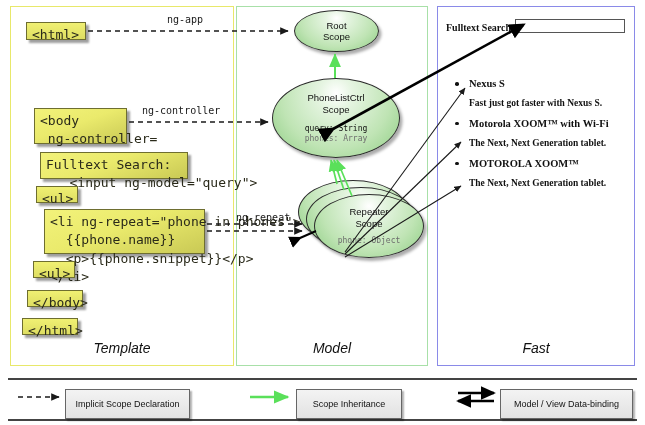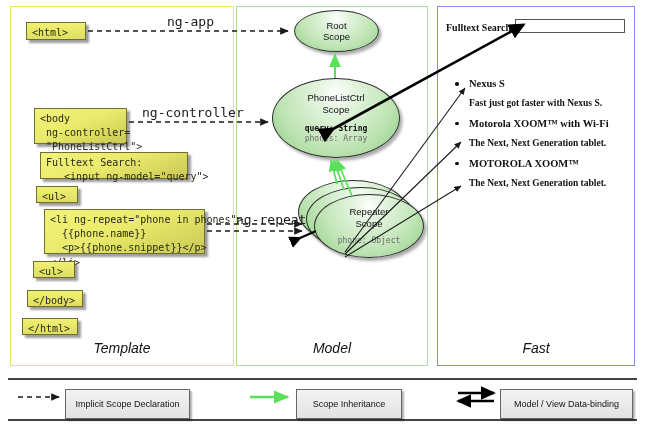--- a/index.html
+++ b/index.html
@@ -15,54 +15,54 @@
   .col-view{    left:437px; top:6px; width:198px; height:360px; border:1.5px solid #8a8ae8;}
 
   .col-label{position:absolute;bottom:0;left:0;right:0;height:34px;
              display:flex;align-items:center;justify-content:center;
              font-size:14px;color:#111;background:#fff;}
 
   
   .codebox{position:absolute;box-sizing:border-box;
            border:1px solid #6e6e30;
            font-family:"DejaVu Sans Mono",monospace;
-           font-size:10px;line-height:1.42;color:#2a2a1a;
+           font-size:13px;line-height:1.42;color:#2a2a1a;
            padding:3px 5px;white-space:pre;
            box-shadow:2.5px 2.5px 2px rgba(0,0,0,0.38);
            background:linear-gradient(160deg,#f2f27a 0%,#eaea6c 45%,#c9c955 100%);}
   .codebox.flat{background:linear-gradient(180deg,#f0f073 0%,#dede62 100%);}
 
   
   .ellipse{position:absolute;border-radius:50%;
            border:1.2px solid #2c2c2c;
            background:radial-gradient(ellipse at 50% 18%,#ffffff 0%,#e6f5e2 18%,#bfe4b4 62%,#8dcd82 100%);
            box-shadow:2.5px 3px 3px rgba(0,0,0,0.33);
            display:flex;flex-direction:column;align-items:center;justify-content:center;
            text-align:center;}
   .ell-title{font-size:9.5px;line-height:1.18;color:#111;}
   .ell-prop{font-family:"DejaVu Sans Mono",monospace;font-size:8px;line-height:1.25;}
-  .ell-prop.strong{font-weight:bold;color:#111;}
+  .ell-prop.strong{font-weight:normal;color:#111;}
   .ell-prop.dim{color:#6d6d6d;}
 
   
   .view-inner{position:absolute;left:0;top:0;right:0;bottom:34px;
               font-family:"Liberation Serif",serif;color:#111;}
   .ft-label{position:absolute;left:9px;top:16px;font-size:10px;font-weight:bold;}
   .ft-input{position:absolute;left:78px;top:13px;width:110px;height:14px;
             border:1px solid #555;background:#fff;box-sizing:border-box;}
   .phone-list{position:absolute;left:14px;top:72px;right:6px;margin:0;padding:0;list-style:none;}
   .phone-item{position:relative;padding-left:18px;margin-bottom:5px;}
   .phone-item .bullet{position:absolute;left:4px;top:4px;width:3.5px;height:3.5px;
                       background:#111;border-radius:50%;}
   .phone-name{font-size:10.5px;font-weight:bold;line-height:1.2;}
   .phone-snippet{font-size:9.5px;font-weight:bold;margin-top:7px;margin-bottom:9px;line-height:1.2;}
 
   
   .edge-label{position:absolute;font-family:"DejaVu Sans Mono",monospace;
-              font-size:13px;color:#1a1a1a;white-space:nowrap;}
+              font-size:10px;color:#1a1a1a;white-space:nowrap;}
 
   
   .legend-rule{position:absolute;left:8px;top:378px;width:629px;height:1.5px;background:#444;}
   .legend-rule2{position:absolute;left:8px;top:419px;width:629px;height:1.5px;background:#444;}
   .legend-box{position:absolute;box-sizing:border-box;border:1px solid #666;
               background:linear-gradient(180deg,#f3f3f3 0%,#e2e2e2 100%);
               box-shadow:2px 2px 1.5px rgba(0,0,0,0.3);
               font-size:9px;color:#111;height:28px;
               display:flex;align-items:center;justify-content:center;padding:14px 6px;}
 

